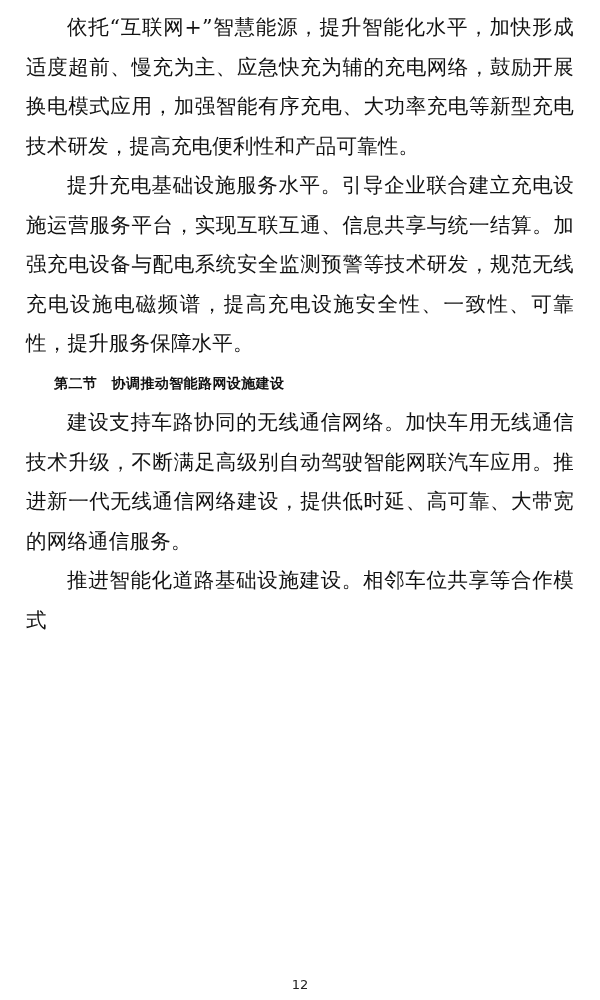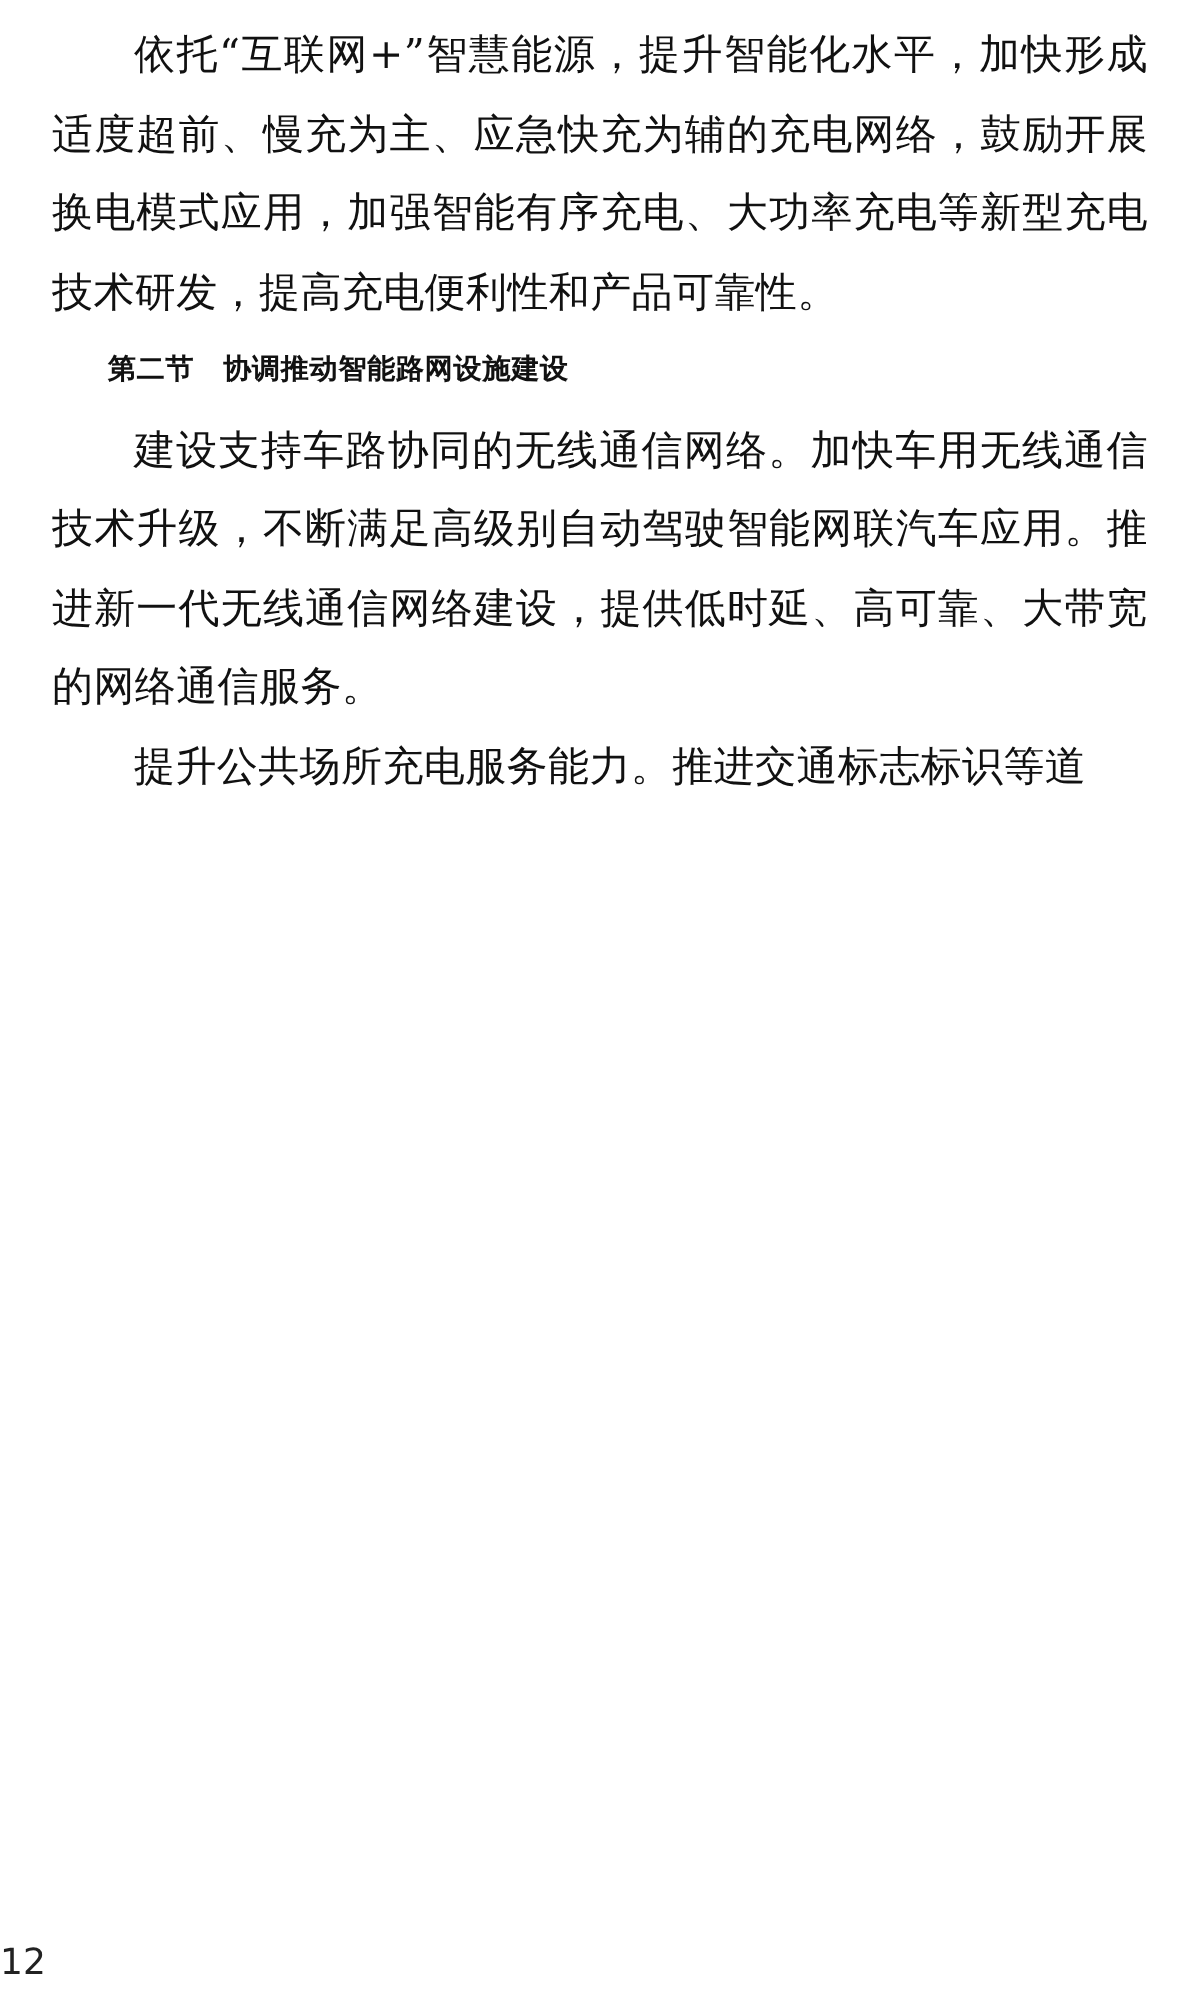--- a/index.html
+++ b/index.html
@@ -39,30 +39,31 @@
     font-weight: bold;
     margin: 0;
     text-indent: 2em;
     letter-spacing: 0.4px;
   }
   .footer {
     position: absolute;
     left: 0;
     right: 0;
     bottom: 8px;
-    text-align: left;
-    font-size: 18px;
+    text-align: center;
+    font-size: 13px;
     font-family: "DejaVu Sans", "Liberation Sans", sans-serif;
     color: #222222;
   }
 </style>
 </head>
 <body>
 
 <div id="page">
 
   <p class="para">依托“互联网+”智慧能源，提升智能化水平，加快形成适度超前、慢充为主、应急快充为辅的充电网络，鼓励开展换电模式应用，加强智能有序充电、大功率充电等新型充电技术研发，提高充电便利性和产品可靠性。</p>
+  <p class="para">提升充电基础设施服务水平。引导企业联合建立充电设施运营服务平台，实现互联互通、信息共享与统一结算。加强充电设备与配电系统安全监测预警等技术研发，规范无线充电设施电磁频谱，提高充电设施安全性、一致性、可靠性，提升服务保障水平。</p>
   <p class="heading">第二节　协调推动智能路网设施建设</p>
   <p class="para">建设支持车路协同的无线通信网络。加快车用无线通信技术升级，不断满足高级别自动驾驶智能网联汽车应用。推进新一代无线通信网络建设，提供低时延、高可靠、大带宽的网络通信服务。</p>
-  <p class="para">提升公共场所充电服务能力。推进交通标志标识等道</p>
+  <p class="para">推进智能化道路基础设施建设。相邻车位共享等合作模式</p>
 
   <div class="footer">12</div>
 </div>
 
 </body></html>

